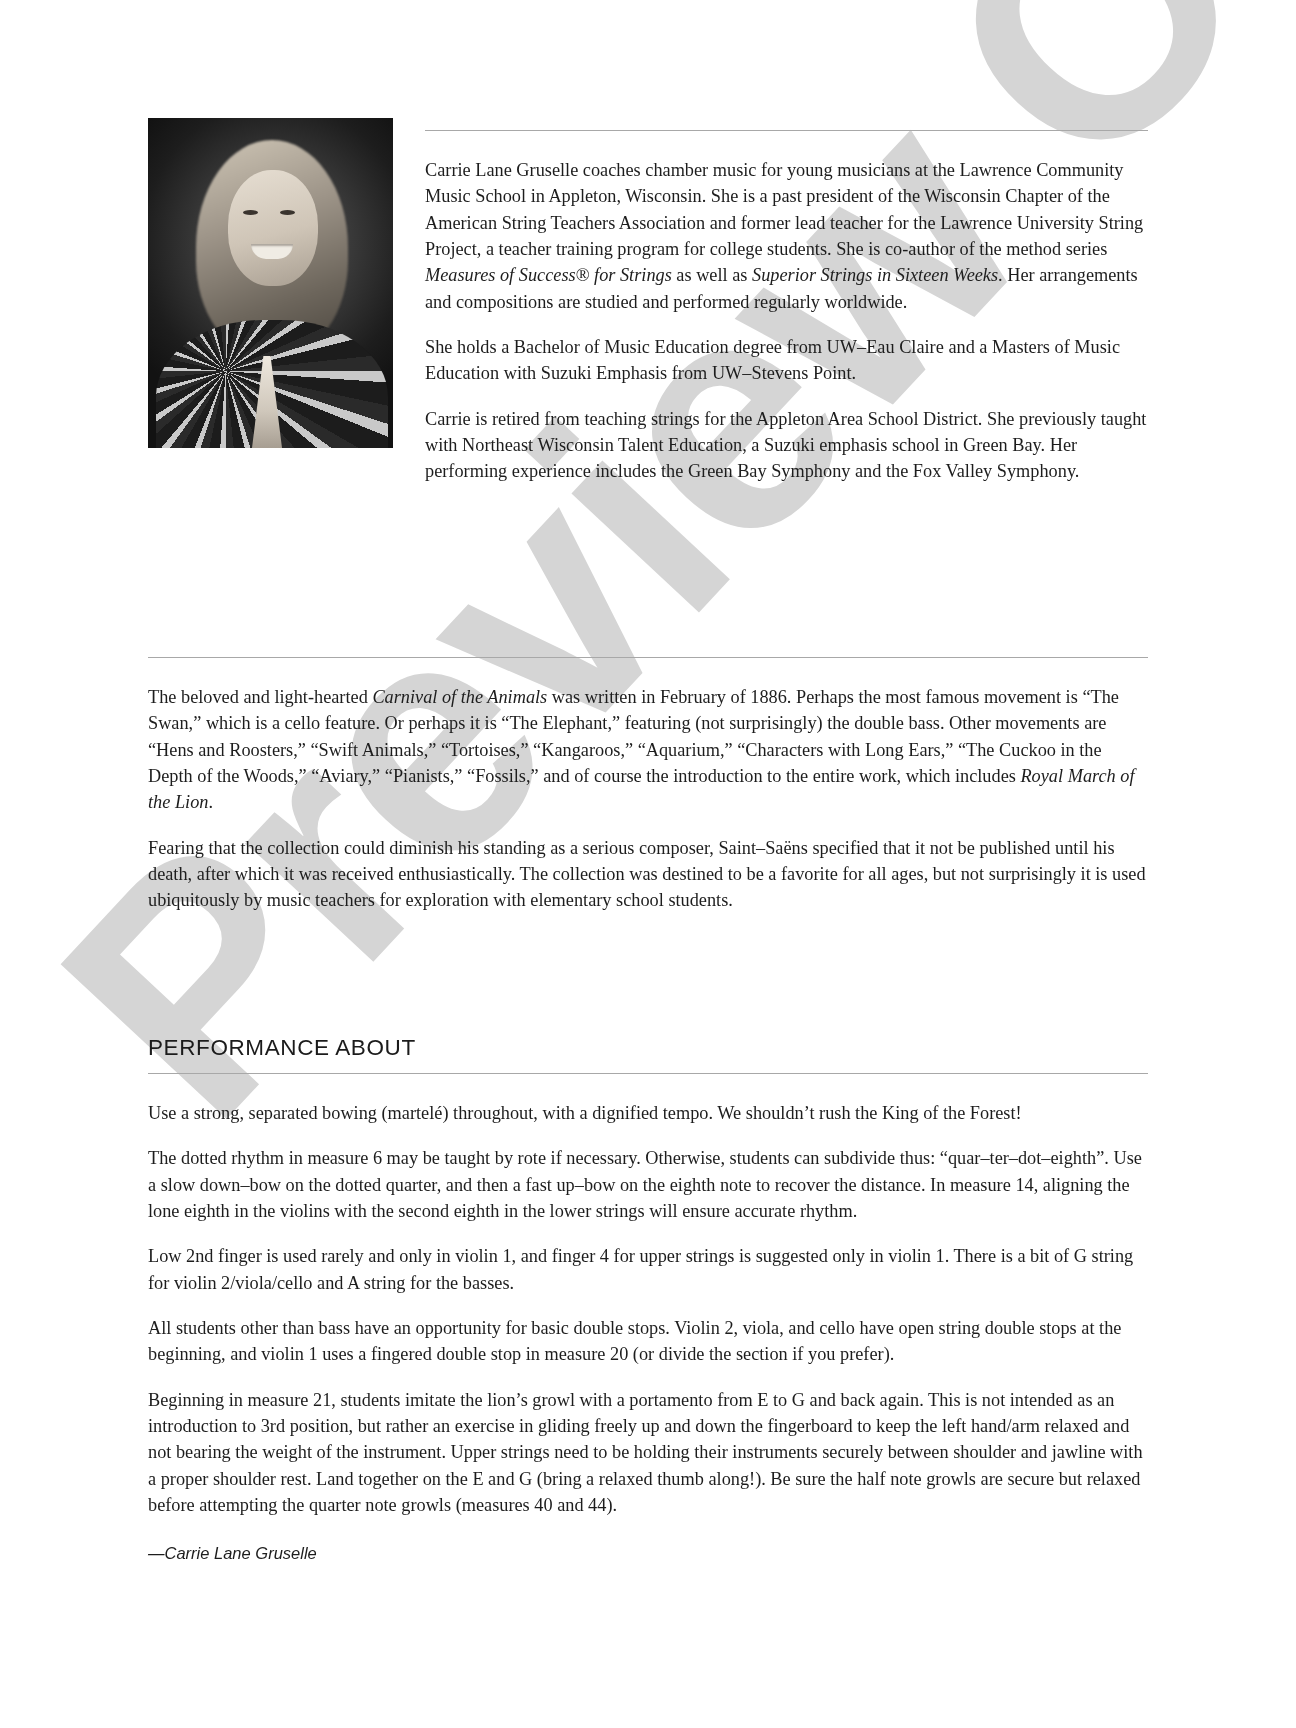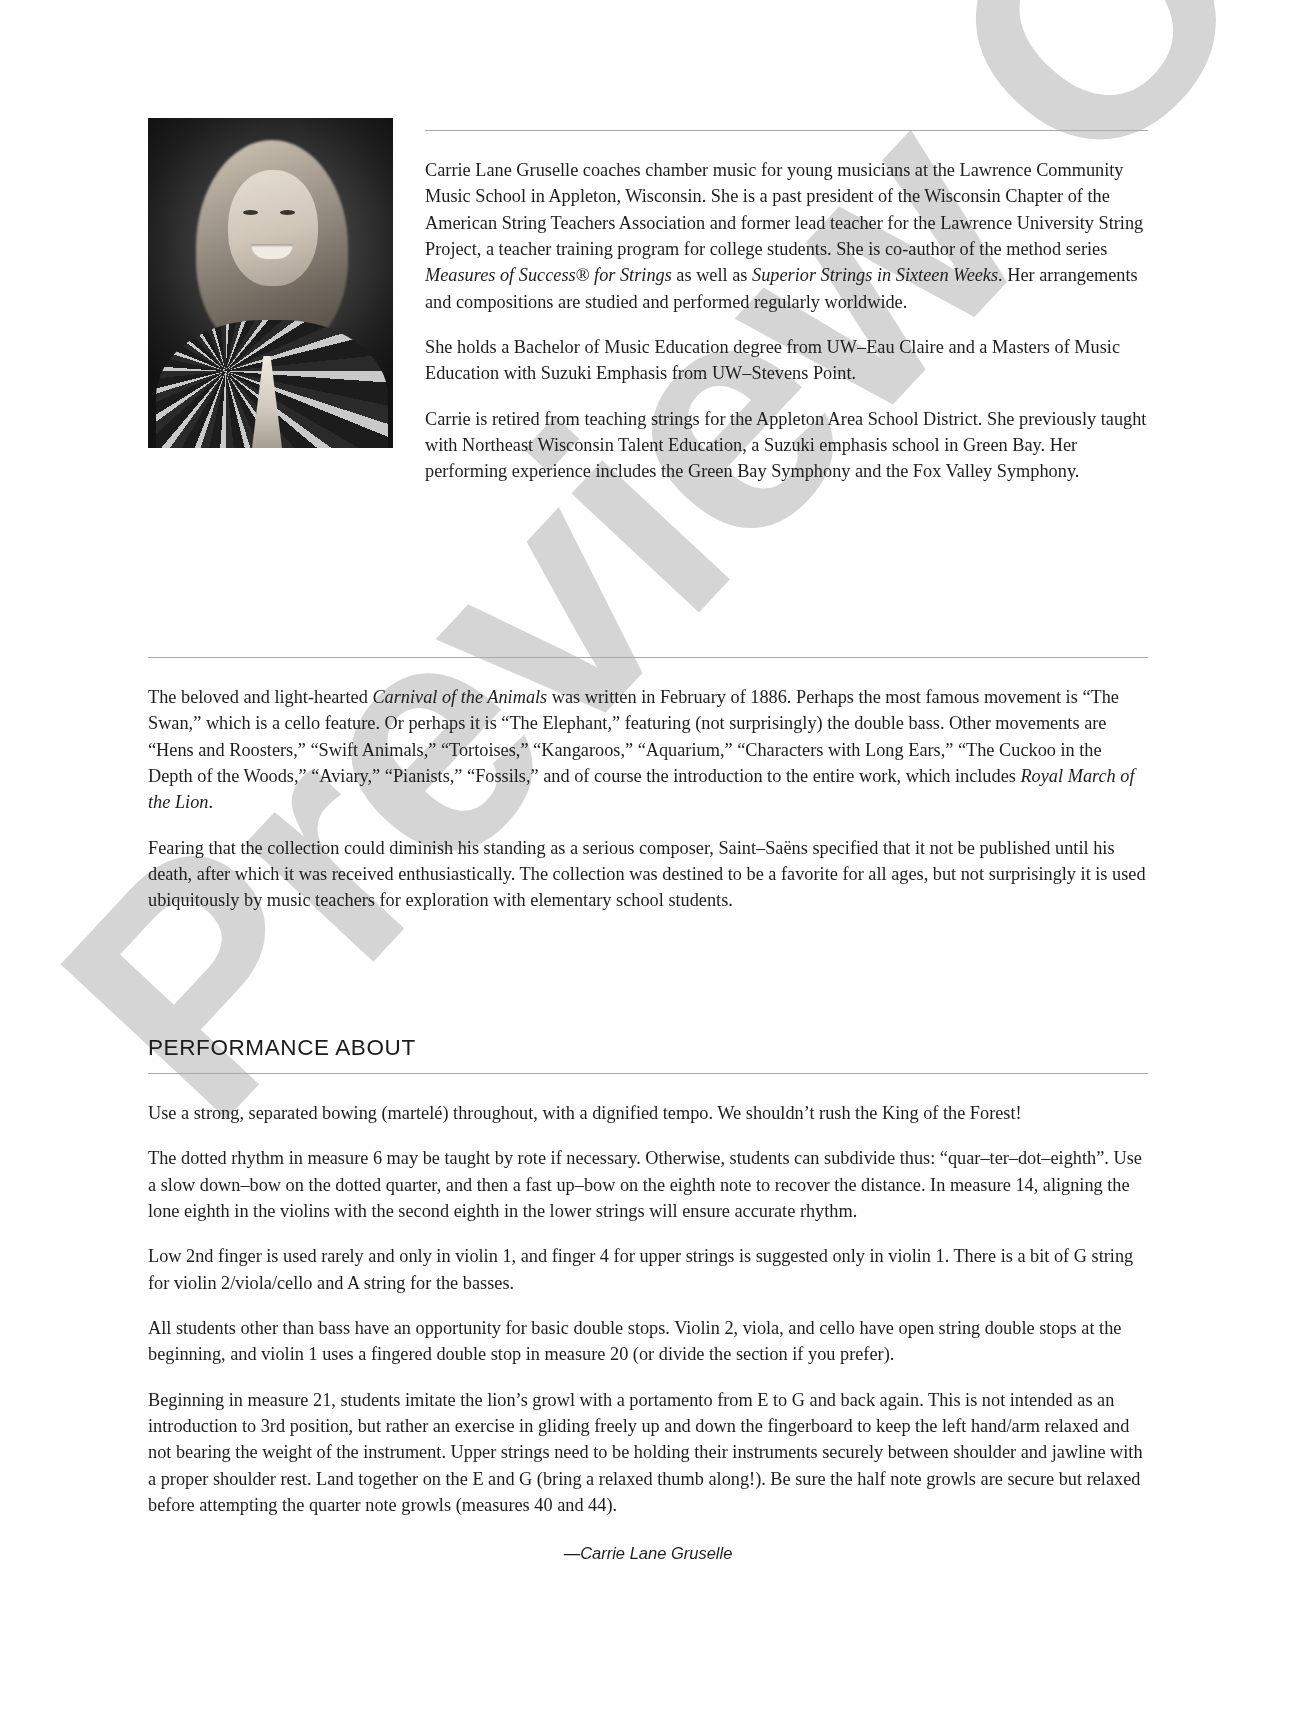--- a/index.html
+++ b/index.html
@@ -160,21 +160,21 @@
 
   
   .sec-about { position: absolute; left: 148px; top: 645px; width: 1000px; }
   .sec-perf  { position: absolute; left: 148px; top: 1035px; width: 1000px; }
 
   .sec-body { margin-top: 26px; font-family: Liberation Serif, serif; }
   .sec-body p.body + p.body { margin-top: 19px; }
 
   .signature {
     margin-top: 26px;
-    text-align: center;
+    text-align: left;
     font-style: italic;
     font-size: 16.5px;
     color: #1d1d1d;
   }
 </style>
 </head>
 <body>
 
 <div class="page">
 

